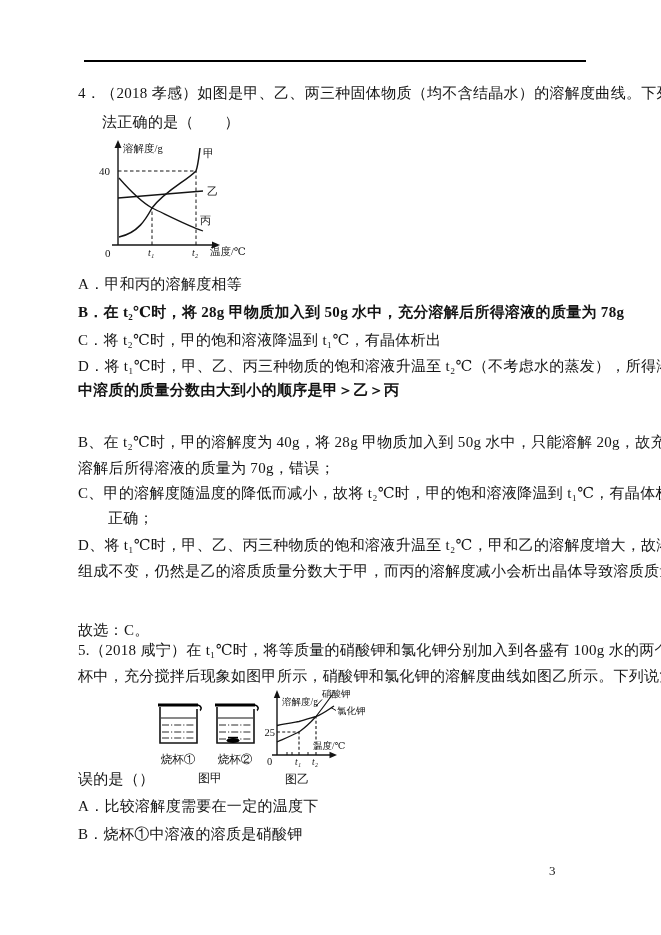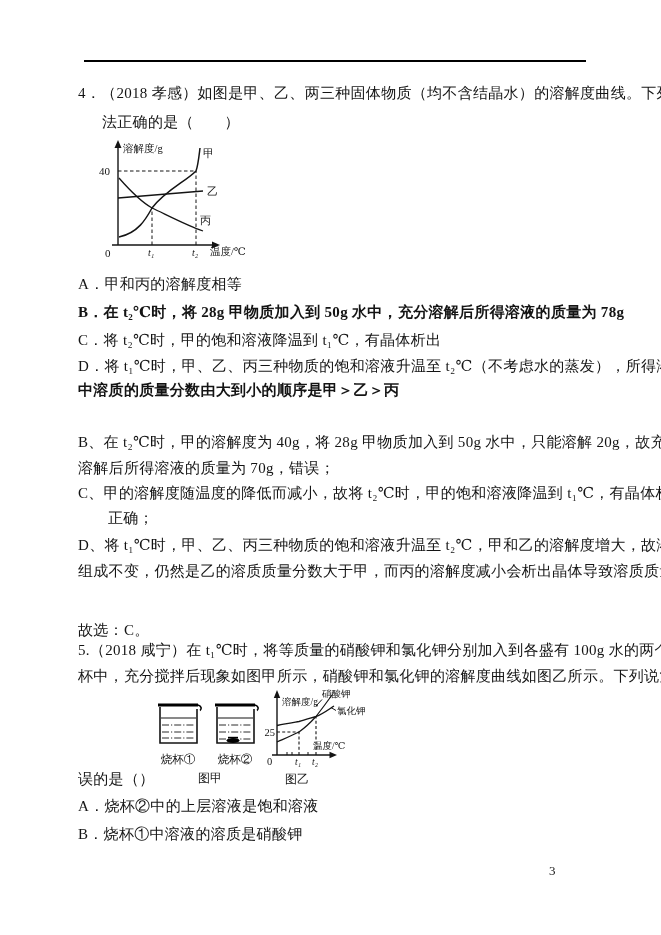--- a/index.html
+++ b/index.html
@@ -118,18 +118,18 @@
     <text x="19" y="50" font-size="10.5" text-anchor="end">25</text>
     <text x="11" y="79" font-size="10.5">0</text>
     <text x="39" y="79" font-size="9.5" class="ital">t₁</text>
     <text x="56" y="79" font-size="9.5" class="ital">t₂</text>
     <text x="57" y="63" font-size="9.5">温度/℃</text>
 
     <text x="41" y="97" font-size="12" text-anchor="middle">图乙</text>
   </svg>
 
   <div class="tl" style="top:769px;">误的是（）</div>
-  <div class="tl" style="top:796px;">A．烧杯②中的上层溶液是饱和溶液</div>
+  <div class="tl" style="top:796px;">A．比较溶解度需要在一定的温度下</div>
   <div class="tl" style="top:824px;font-family:Liberation Serif, serif;">B．烧杯①中溶液的溶质是硝酸钾</div>
 
   <div class="pagenum" style="left:549px;top:863px;">3</div>
 
 </div>
 
 </body></html>

